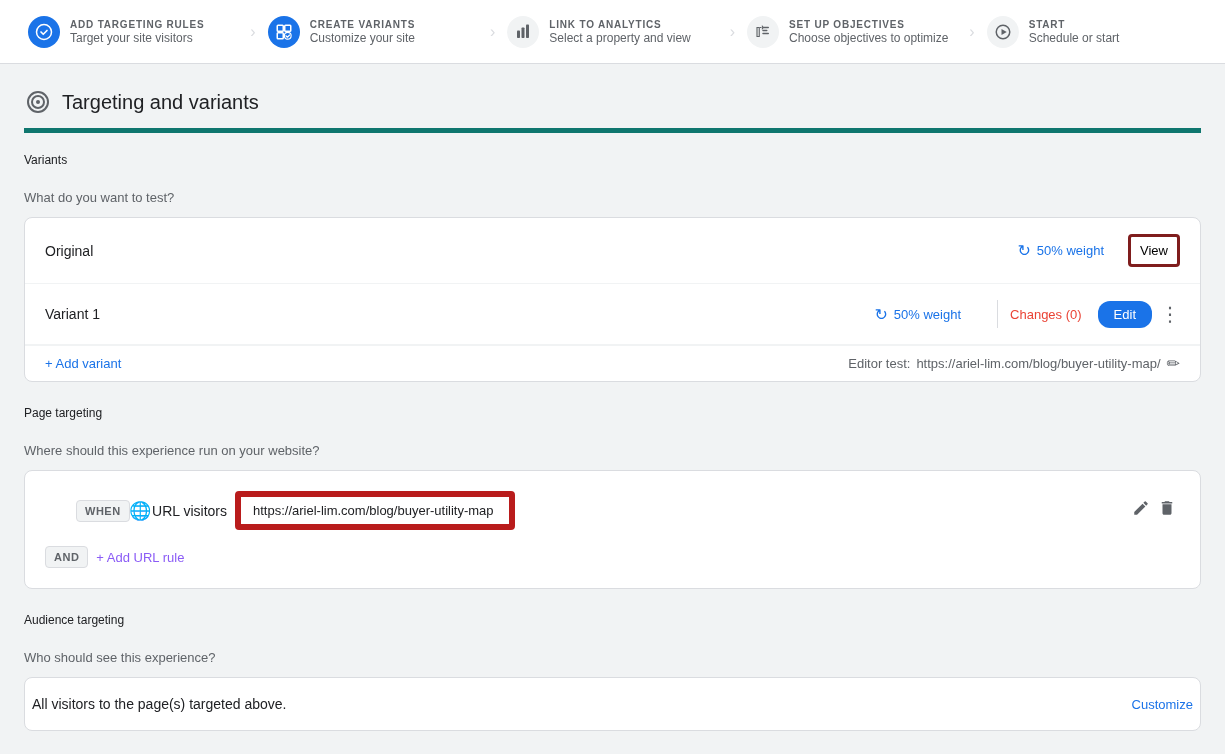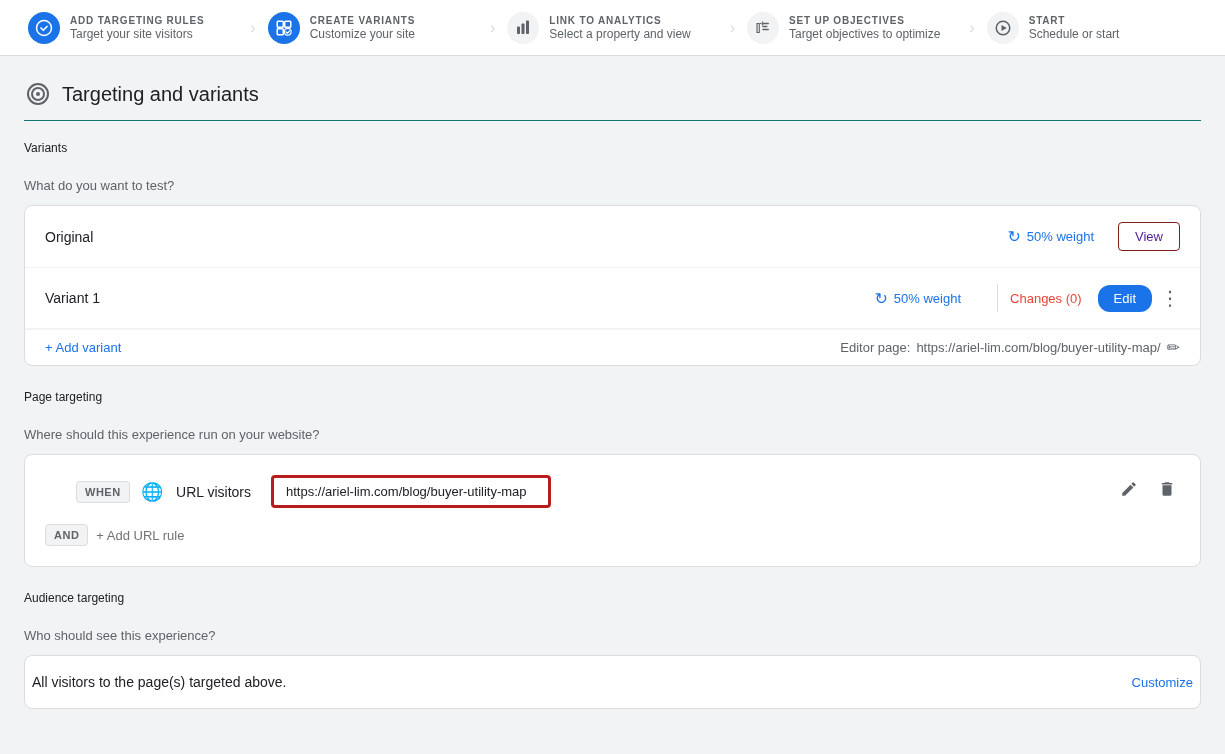--- a/index.html
+++ b/index.html
@@ -5,21 +5,21 @@
     * { box-sizing: border-box; margin: 0; padding: 0; }
     body { font-family: 'Google Sans', Arial, sans-serif; font-size: 14px; background: #f1f3f4; color: #202124; }
 
     
     .top-nav {
       display: flex;
       align-items: center;
       background: #fff;
       border-bottom: 1px solid #dadce0;
       padding: 8px 16px;
-      height: 56px;
+      height: 64px;
     }
     .nav-step {
       display: flex;
       align-items: center;
       gap: 10px;
       padding: 0 12px;
       flex: 1;
     }
     .nav-step-icon {
       width: 32px; height: 32px;
@@ -39,21 +39,21 @@
       padding: 24px 24px;
       max-width: 1225px;
     }
 
     .section-header {
       display: flex;
       align-items: center;
       gap: 10px;
       margin-bottom: 20px;
       padding-bottom: 12px;
-      border-bottom: 1px solid #0f766e;
+      border-bottom: 5px solid #0f766e;
     }
     .section-header h1 {
       font-size: 20px;
       font-weight: 400;
       color: #202124;
     }
 
     .card {
       background: #fff;
       border: 1px solid #dadce0;
@@ -74,25 +74,25 @@
       border-bottom: 1px solid #f1f3f4;
     }
     .variant-row:last-child { border-bottom: none; }
     .variant-name { font-size: 14px; color: #202124; flex: 1; }
     .weight-badge {
       display: flex; align-items: center; gap: 6px;
       color: #1a73e8; font-size: 13px; margin-right: 24px;
     }
     .weight-icon { font-size: 16px; }
     .btn-outline {
-      border: 1px solid #7f1d1d;
+      border: 3px solid #7f1d1d;
       background: #fff;
-      color: #4c1d95;
+      color: #000000;
       font-size: 13px;
-      padding: 6px 16px;
+      padding: 6px 9px;
       border-radius: 4px;
       cursor: pointer;
     }
     .btn-primary {
       background: #1a73e8;
       color: #fff;
       border: none;
       font-size: 13px;
       font-weight: 500;
       padding: 6px 16px;
@@ -114,53 +114,53 @@
       display: flex; align-items: center; gap: 4px;
     }
     .editor-page-text { font-size: 13px; color: #5f6368; display: flex; align-items: center; gap: 6px; }
     .edit-icon { color: #5f6368; font-size: 16px; cursor: pointer; }
 
     
     .targeting-card-inner { padding: 20px; }
     .url-rule-row {
       display: flex;
       align-items: center;
-      gap: 12px;
+      gap: 0;
       margin-bottom: 16px;
       padding-left: 31px;
     }
     .badge-when, .badge-and {
       background: #f1f3f4;
       color: #5f6368;
       font-size: 11px;
       font-weight: 700;
       letter-spacing: 0.5px;
       padding: 4px 8px;
       border-radius: 4px;
       border: 1px solid #dadce0;
     }
     .globe-icon { font-size: 18px; color: #5f6368; }
     .url-matches-label { font-size: 14px; color: #202124; margin-right: 8px; }
     .url-input {
-      border: 3px solid #b91c1c;
+      border: 6px solid #b91c1c;
       border-radius: 4px;
       padding: 6px 12px;
       font-size: 13px;
       color: #202124;
       min-width: 280px;
     }
     .spacer { flex: 1; }
     .icon-btn { background: none; border: none; cursor: pointer; padding: 4px; color: #5f6368; font-size: 18px; }
 
     .add-url-row {
       display: flex;
       align-items: center;
       gap: 8px;
     }
-    .add-url-link { color: #737373; font-size: 13px; cursor: pointer; display: flex; align-items: center; gap: 4px; }
+    .add-url-link { color: #8b5cf6; font-size: 13px; cursor: pointer; display: flex; align-items: center; gap: 4px; }
 
     
     .audience-card-inner {
       display: flex;
       align-items: center;
       justify-content: space-between;
       padding: 18px 7px;
     }
     .audience-text { font-size: 14px; color: #202124; }
     .customize-link { color: #1a73e8; font-size: 13px; cursor: pointer; font-weight: 500; }
@@ -228,21 +228,21 @@
       <svg width="18" height="18" viewBox="0 0 24 24" fill="none">
         <path d="M4 6h3v12H4zM8 6h2" stroke="#5f6368" stroke-width="1.5"></path>
         <path d="M11 4l1 2-1 2" stroke="#5f6368" stroke-width="1.5" stroke-linecap="round"></path>
         <rect x="11" y="5" width="9" height="2" rx="1" fill="#5f6368"></rect>
         <rect x="11" y="9" width="7" height="2" rx="1" fill="#5f6368"></rect>
         <rect x="11" y="13" width="9" height="2" rx="1" fill="#5f6368"></rect>
       </svg>
     </div>
     <div class="nav-step-text">
       <span class="nav-step-label">SET UP OBJECTIVES</span>
-      <span class="nav-step-desc">Target objectives to optimize</span>
+      <span class="nav-step-desc">Choose objectives to optimize</span>
     </div>
   </div>
   <span class="nav-chevron">›</span>
 
   <div class="nav-step">
     <div class="nav-step-icon inactive">
       <svg width="18" height="18" viewBox="0 0 24 24" fill="none">
         <circle cx="12" cy="12" r="9" stroke="#5f6368" stroke-width="2"></circle>
         <polygon points="10,8 17,12 10,16" fill="#5f6368"></polygon>
       </svg>
@@ -291,21 +291,21 @@
         </div>
         <span style="width:1px;height:28px;background:#dadce0;margin:0 12px;display:inline-block;"></span>
         <span class="changes-link">Changes (0)</span>
         <button class="btn-primary">Edit</button>
         <span class="more-icon">⋮</span>
       </div>
 
       <div class="add-variant-row">
         <span class="add-variant-link">+ Add variant</span>
         <div class="editor-page-text">
-          <span>Editor page:</span>
+          <span>Editor test:</span>
           <span>https://ariel-lim.com/blog/buyer-utility-map/</span>
           <span class="edit-icon">✏</span>
         </div>
       </div>
     </div>
   </div>
 
   <div class="sub-section">
     <h2>Page targeting</h2>
     <p>Where should this experience run on your website?</p>

